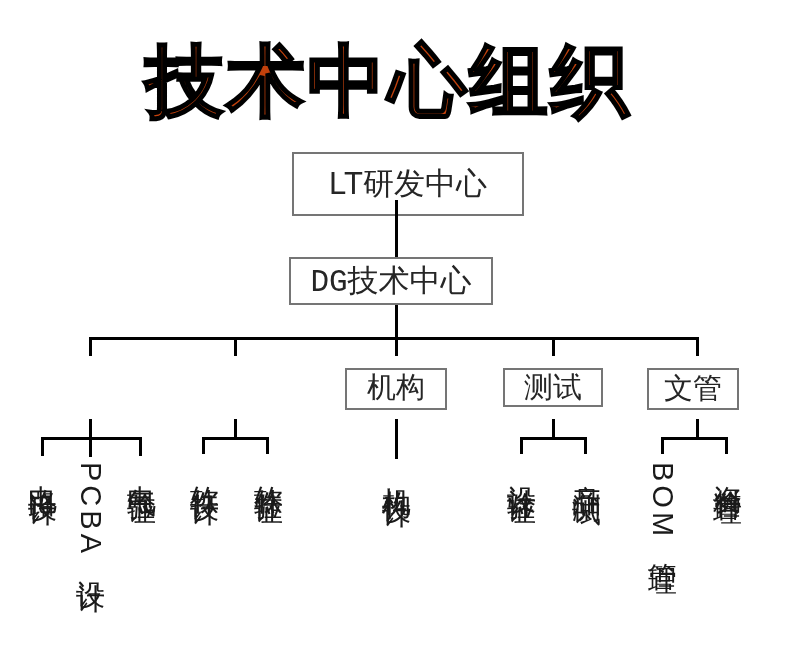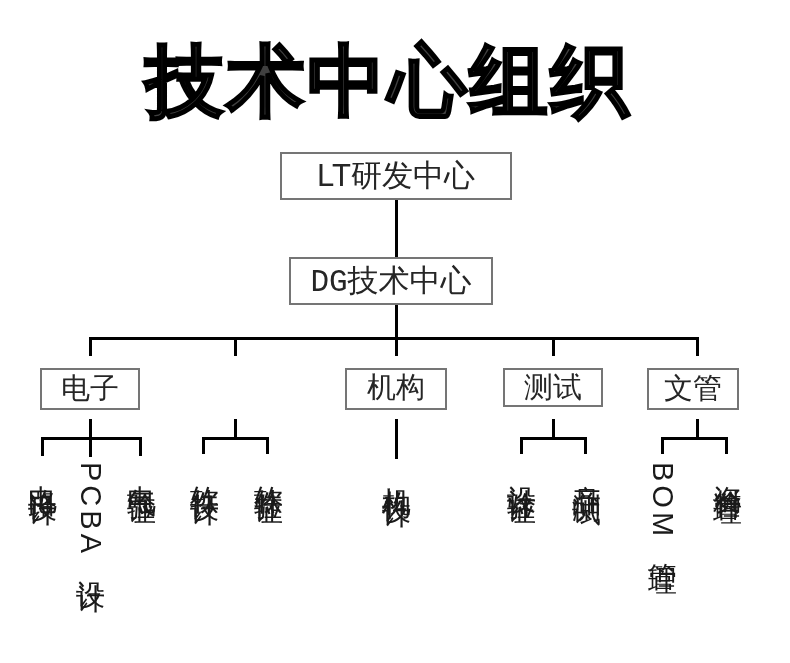--- a/index.html
+++ b/index.html
@@ -13,21 +13,21 @@
   }
   .title {
     position: absolute;
     left: 0; top: 36px;
     width: 777px;
     text-align: center;
     font-size: 78px;
     line-height: 90px;
     font-weight: 900;
     letter-spacing: 3px;
-    color: #404040;
+    color: #c2410c;
     -webkit-text-stroke: 2.5px #000000;
     white-space: nowrap;
   }
   .box {
     position: absolute;
     box-sizing: border-box;
     border: 2px solid #757575;
     background: #ffffff;
     display: flex;
     align-items: center;
@@ -51,43 +51,40 @@
     white-space: nowrap;
   }
 </style>
 </head>
 <body>
 
 <div id="canvas">
 
   <div class="title">技术中心组织</div>
 
-  <div class="box big" style="left:280px; top:152px; width:232px; height:48px;">
+  <div class="box big" style="left:292px; top:152px; width:232px; height:64px;">
     <span>LT研发中心</span>
   </div>
 
   <div class="ln" style="left:395px; top:200px; width:3px; height:58px;"></div>
 
   <div class="box big" style="left:289px; top:257px; width:204px; height:48px;font-family:Liberation Mono, monospace;">
     <span>DG技术中心</span>
   </div>
 
   <div class="ln" style="left:395px; top:305px; width:3px; height:33px;"></div>
 
   <div class="ln" style="left:89px; top:337px; width:610px; height:3px;"></div>
 
   <div class="ln" style="left:89px;  top:337px; width:3px; height:19px;"></div>
   <div class="ln" style="left:234px; top:337px; width:3px; height:19px;"></div>
   <div class="ln" style="left:395px; top:337px; width:3px; height:19px;"></div>
   <div class="ln" style="left:552px; top:337px; width:3px; height:19px;"></div>
   <div class="ln" style="left:696px; top:337px; width:3px; height:19px;"></div>
 
-  <div class="box dept" style="left:40px; top:368px; width:100px; height:42px;">
-    <span>电子</span>
-  </div>
   <div class="box dept" style="left:345px; top:368px; width:102px; height:42px;align-items:flex-end;">
     <span>机构</span>
   </div>
   <div class="box dept" style="left:503px; top:368px; width:100px; height:39px;justify-content:center;">
     <span>测试</span>
   </div>
   <div class="box dept" style="left:647px; top:368px; width:92px; height:42px;">
     <span>文管</span>
   </div>
 

